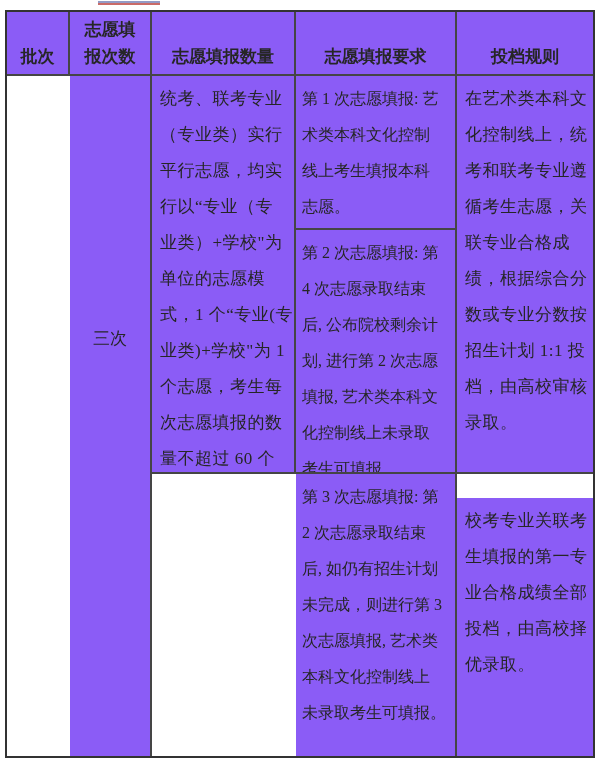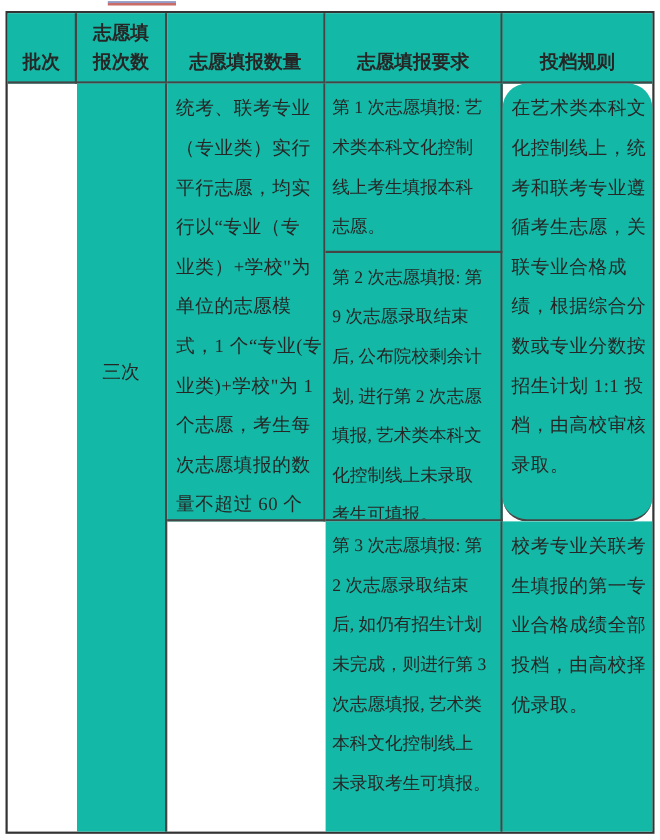--- a/index.html
+++ b/index.html
@@ -39,21 +39,21 @@
     width: 590px;
     height: 748px;
     border: 2px solid #333333;
     display: grid;
     grid-template-columns: 63px 82px 144px 161px 1fr;
     grid-template-rows: 64px 154px 244px 1fr;
     background: #ffffff;
   }
 
   .cell {
-    background: #14b8a6;
+    background: #8b5cf6;
     overflow: hidden;
   }
   .br { border-right: 2px solid #454545; }
   .bb { border-bottom: 2px solid #454545; }
 
   
   .hcell {
     display: flex;
     flex-direction: column;
     justify-content: flex-end;
@@ -99,22 +99,22 @@
   .c-batch { grid-column: 1; grid-row: 2 / 5; }
   .c-times { grid-column: 2; grid-row: 2 / 5; }
 
   .c-qty-a  { grid-column: 3; grid-row: 2 / 4; }
   .c-qty-b  { grid-column: 3; grid-row: 4 / 5; }
 
   .c-req-1  { grid-column: 4; grid-row: 2; }
   .c-req-2  { grid-column: 4; grid-row: 3; }
   .c-req-3  { grid-column: 4; grid-row: 4; }
 
-  .c-rule-a { grid-column: 5; grid-row: 2 / 4; border-radius: 22px; }
-  .c-rule-b { grid-column: 5; grid-row: 4 / 5; }
+  .c-rule-a { grid-column: 5; grid-row: 2 / 4; }
+  .c-rule-b { grid-column: 5; grid-row: 4 / 5; margin-top: 24px; }
 </style>
 </head>
 <body>
 
 <div class="page">
 
   <div class="underline-fragment"></div>
 
   <div class="grid-table">
 
@@ -144,21 +144,21 @@
 次志愿填报的数
 量不超过 60 个</div>
 
 
     <div class="cell tcell narrowfont br bb c-req-1">第 1 次志愿填报: 艺
 术类本科文化控制
 线上考生填报本科
 志愿。</div>
 
     <div class="cell tcell narrowfont br bb c-req-2">第 2 次志愿填报: 第
-9 次志愿录取结束
+4 次志愿录取结束
 后, 公布院校剩余计
 划, 进行第 2 次志愿
 填报, 艺术类本科文
 化控制线上未录取
 考生可填报。</div>
 
     <div class="cell tcell narrowfont br c-req-3">第 3 次志愿填报: 第
 2 次志愿录取结束
 后, 如仍有招生计划
 未完成，则进行第 3

